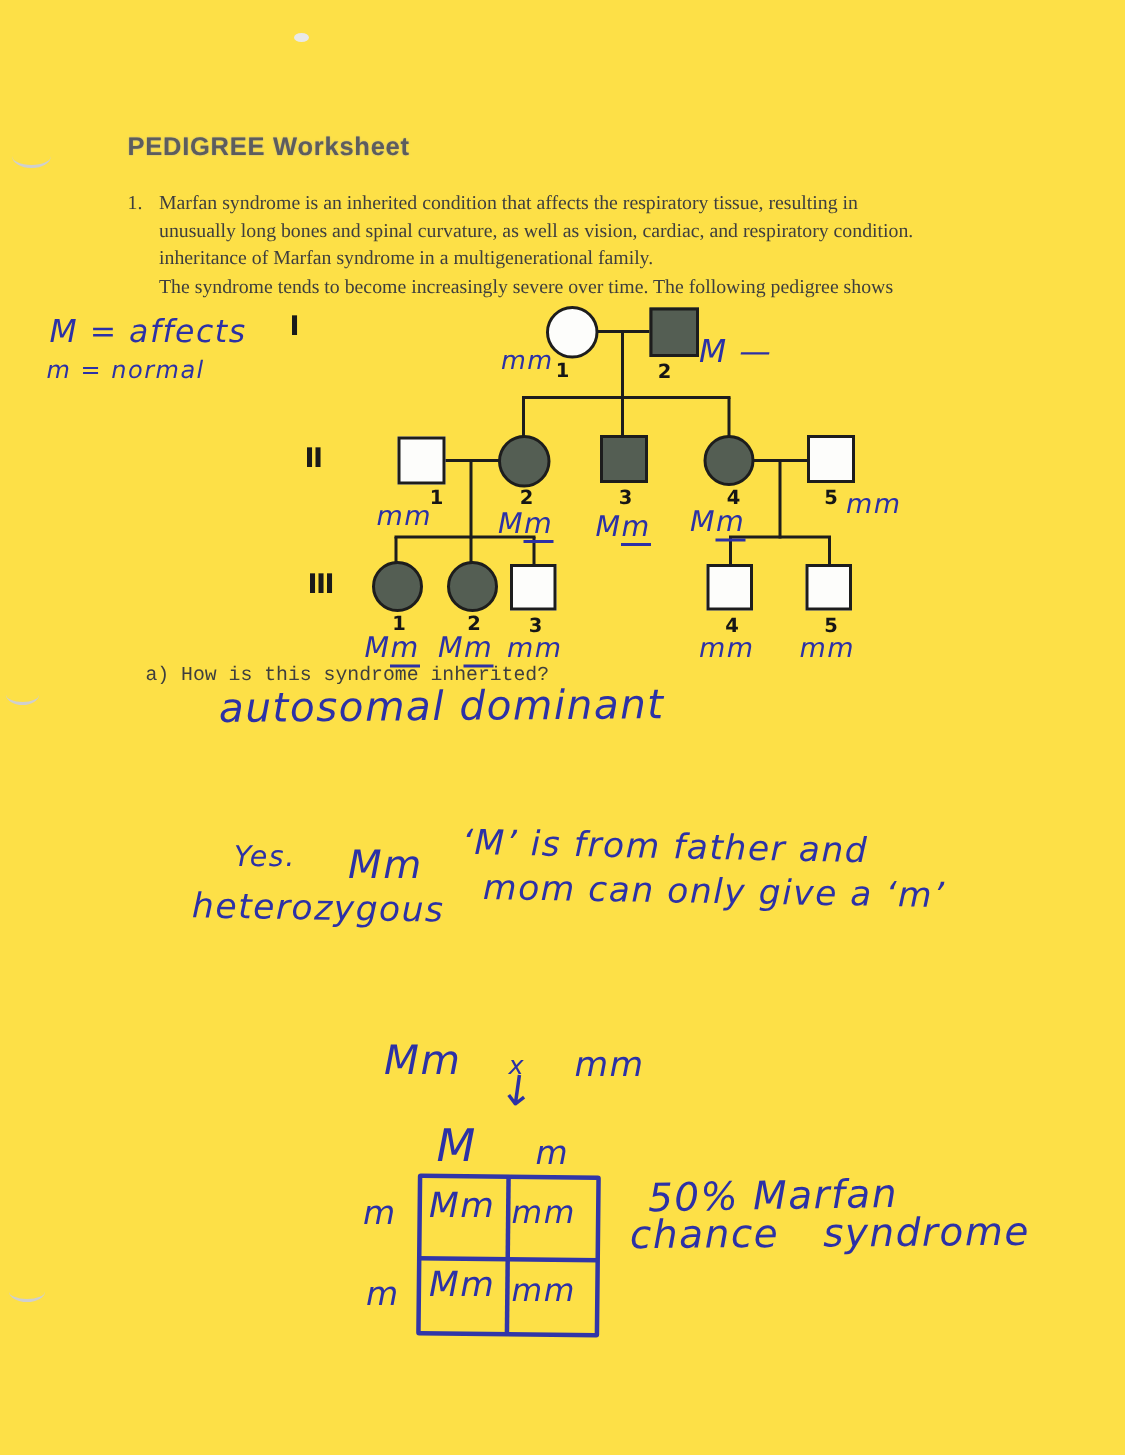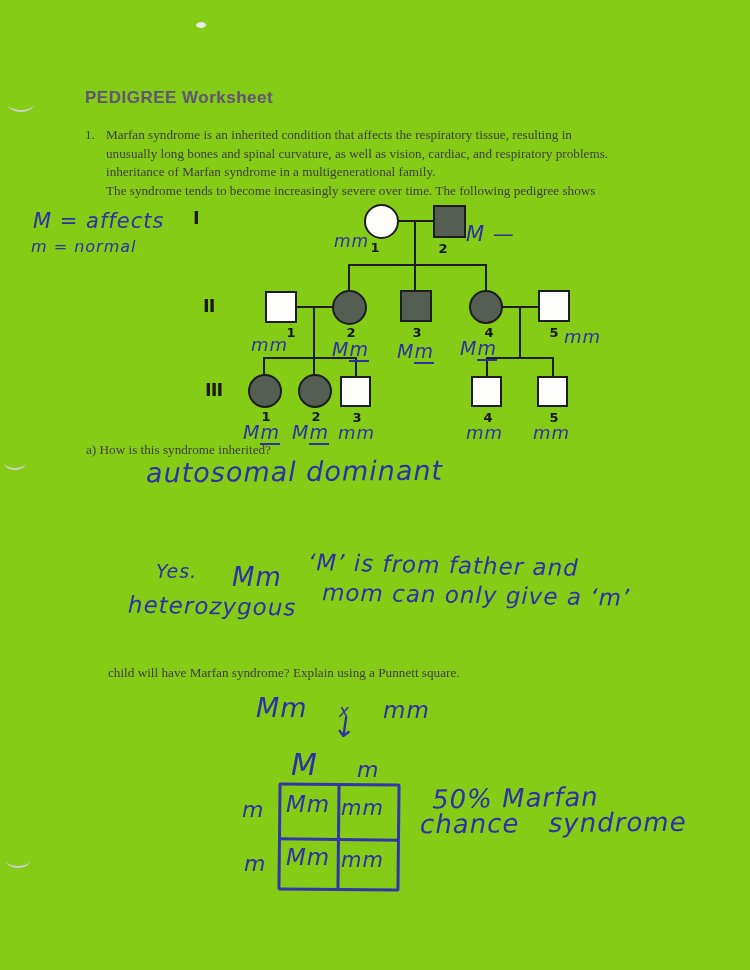--- a/index.html
+++ b/index.html
@@ -1,16 +1,16 @@
 <!DOCTYPE html>
 <html><head>
 <meta charset="utf-8">
 <style>
   html,body{margin:0;padding:0;background:#ffffff;}
-  .page{position:relative;width:750px;height:970px;background:#84cc16;overflow:hidden;
+  .page{position:relative;width:750px;height:970px;background:#fde047;overflow:hidden;
         font-family:"Liberation Serif", serif;color:#3c3c3c;}
   .abs{position:absolute;}
 
   
   .title{font-family:"Liberation Sans", sans-serif;font-weight:bold;font-size:17px;
          color:#5d5d5d;letter-spacing:.5px;text-shadow:0 0 1px #9a9a9a;}
   .ptext{font-size:13.2px;line-height:18.5px;color:#3e3e3e;}
 
   
   .hw{font-family:"DejaVu Sans", sans-serif;font-style:italic;color:#2c31a6;
@@ -49,21 +49,21 @@
   <div class="curl abs" style="left:6px;top:854px;width:24px;height:12px;"></div>
   <div class="smudge abs" style="left:196px;top:22px;width:10px;height:6px;"></div>
 
   <div class="abs title" style="left:85px;top:88px;">PEDIGREE Worksheet</div>
 
   <div class="abs" style="left:85px;top:126px;width:575px;">
     <div class="ptext" style="position:relative;">
       <span class="abs" style="left:0;top:0;">1.</span>
       <div style="margin-left:21px;">
         <div>Marfan syndrome is an inherited condition that affects the respiratory tissue, resulting in</div>
-        <div>unusually long bones and spinal curvature, as well as vision, cardiac, and respiratory problems.</div>
+        <div>unusually long bones and spinal curvature, as well as vision, cardiac, and respiratory condition.</div>
         <div>inheritance of Marfan syndrome in a multigenerational family.</div>
         <div>The syndrome tends to become increasingly severe over time. The following pedigree shows</div>
       </div>
     </div>
   </div>
 
   <div class="abs hw" style="left:33px;top:209px;font-size:21px;">M = affects</div>
   <div class="abs hw" style="left:31px;top:237px;font-size:16px;">m = normal</div>
 
   <div>
@@ -123,30 +123,29 @@
     <div class="geno hw" style="left:397px;top:340px;font-size:19px;"><span class="gm">M</span><span class="gu">m</span></div>
     <div class="geno hw" style="left:460px;top:337px;font-size:19px;"><span class="gm">M</span><span class="gu">m</span></div>
     <div class="geno hw" style="left:564px;top:326px;font-size:18px;"><span class="gm">mm</span><span class="gu"></span></div>
     <div class="geno hw" style="left:243px;top:421px;font-size:19px;"><span class="gm">M</span><span class="gu">m</span></div>
     <div class="geno hw" style="left:292px;top:421px;font-size:19px;"><span class="gm">M</span><span class="gu">m</span></div>
     <div class="geno hw" style="left:338px;top:422px;font-size:18px;"><span class="gm">mm</span><span class="gu"></span></div>
     <div class="geno hw" style="left:466px;top:422px;font-size:18px;"><span class="gm">mm</span><span class="gu"></span></div>
     <div class="geno hw" style="left:533px;top:422px;font-size:18px;"><span class="gm">mm</span><span class="gu"></span></div>
   </div>
 
-  <div class="abs ptext" style="left:86px;top:441px;">a) How is this syndrome inherited?</div>
+  <div class="abs ptext" style="left:97px;top:441px;font-family:Liberation Mono, monospace;">a) How is this syndrome inherited?</div>
   <div class="abs hw" style="left:146px;top:456px;font-size:27px;transform:rotate(-.5deg);">autosomal dominant</div>
 
   <div class="abs hw" style="left:156px;top:560px;font-size:19px;">Yes.</div>
   <div class="abs hw" style="left:232px;top:562px;font-size:26px;">Mm</div>
   <div class="abs hw" style="left:308px;top:552px;font-size:23px;transform:rotate(1.2deg);">‘M’ is from father and</div>
   <div class="abs hw" style="left:128px;top:593px;font-size:23px;transform:rotate(1deg);">heterozygous</div>
   <div class="abs hw" style="left:322px;top:582px;font-size:23px;transform:rotate(1deg);">mom can only give a ‘m’</div>
 
-  <div class="abs ptext" style="left:108px;top:664px;">child will have Marfan syndrome? Explain using a Punnett square.</div>
 
   <div class="abs hw" style="left:256px;top:692px;font-size:27px;">Mm</div>
   <div class="abs hw" style="left:339px;top:701px;font-size:17px;">x</div>
   <div class="abs hw" style="left:383px;top:697px;font-size:23px;">mm</div>
   <div class="abs hw" style="left:333px;top:711px;font-size:28px;transform:rotate(8deg);">↓</div>
 
   <div>
     <div class="abs hw" style="left:291px;top:747px;font-size:30px;">M</div>
     <div class="abs hw" style="left:357px;top:757px;font-size:22px;">m</div>
     <div class="abs hw" style="left:242px;top:797px;font-size:22px;">m</div>

